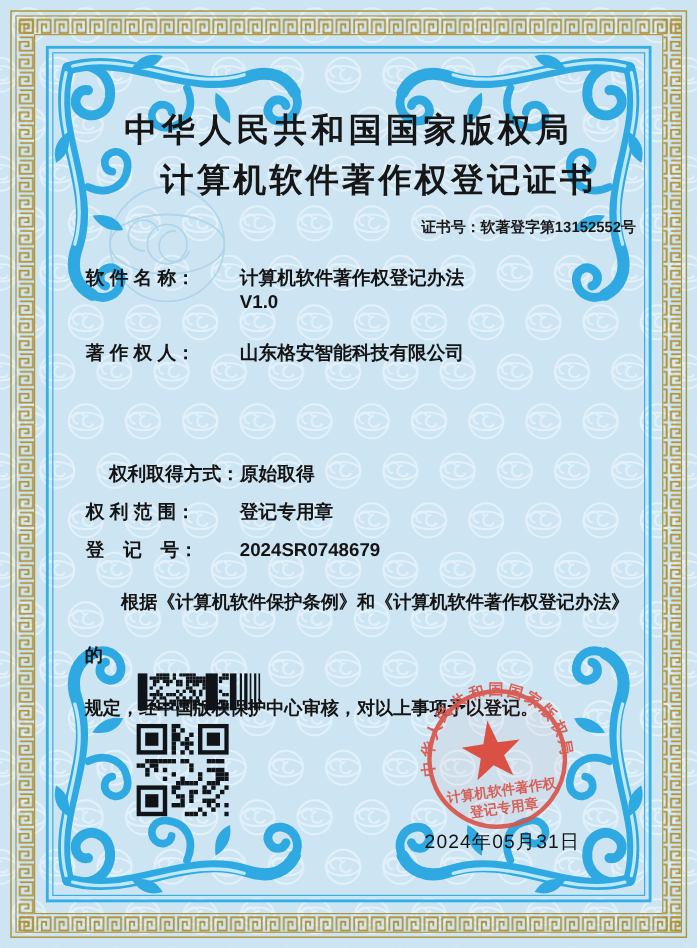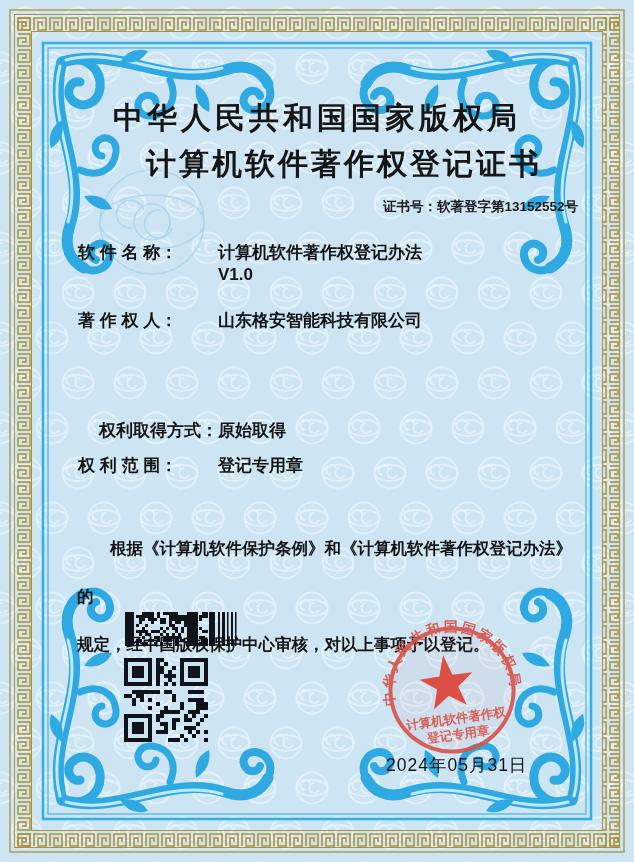--- a/index.html
+++ b/index.html
@@ -112,20 +112,23 @@
   </div>
 
   <div class="layer row r-acquire">
     <span class="lbl">权利取得方式：</span><span>原始取得</span>
   </div>
 
   <div class="layer row r-scope">
     <span class="lbl">权 利 范 围：</span><span>登记专用章</span>
   </div>
 
+  <div class="layer row r-regno">
+    <span class="lbl">登　记　号：</span><span>2024SR0748679</span>
+  </div>
 
   <div class="layer stmt">
     <div class="l1">根据《计算机软件保护条例》和《计算机软件著作权登记办法》的</div>
     <div class="l2">规定，经中国版权保护中心审核，对以上事项予以登记。</div>
   </div>
 
   <svg class="layer barcode" width="112" height="34" viewBox="0 0 112 34" xmlns="http://www.w3.org/2000/svg">
     <g id="bc-bars" fill="#101418">
         <rect x="0" y="0" width="9" height="34"></rect>
         <rect x="62" y="0" width="11" height="34"></rect>

